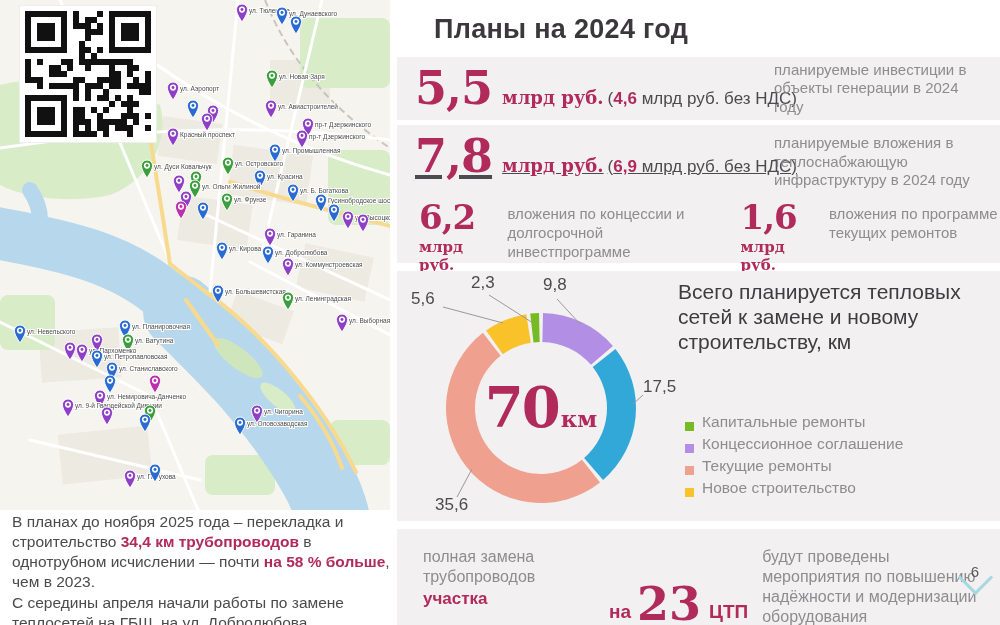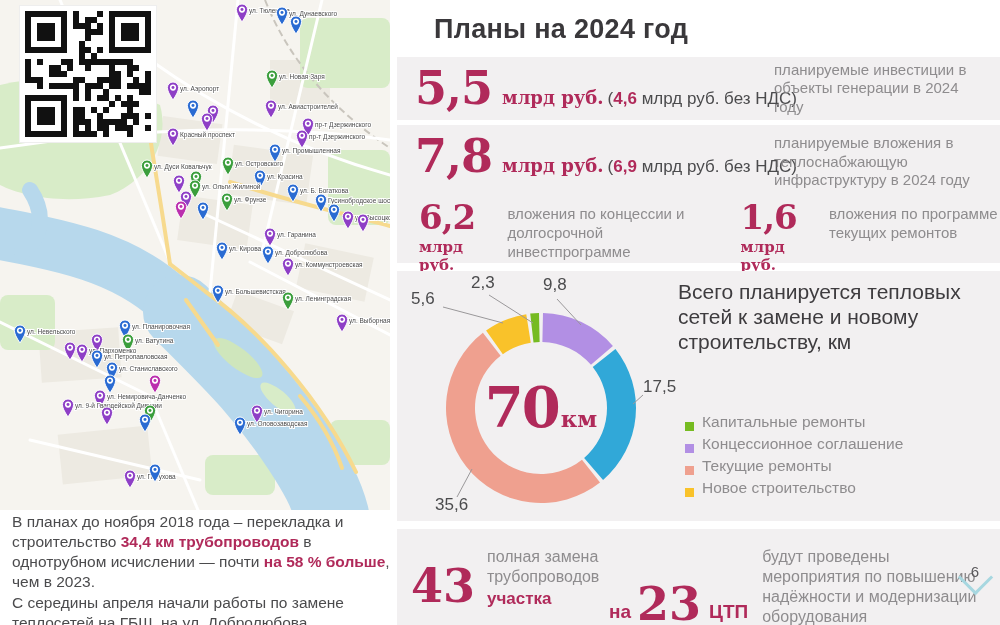--- a/index.html
+++ b/index.html
@@ -10,21 +10,21 @@
   }
   
   .map{position:absolute;left:0;top:0;width:390px;height:510px;overflow:hidden;background:#f6f4ef;}
   .map svg{display:block;}
   .qr{position:absolute;left:20px;top:6px;width:136px;height:136px;background:#fff;box-shadow:0 0 0 1px #eee;}
   .qr svg{margin:5px;}
   
   .title{position:absolute;left:434px;top:14px;font-size:27px;font-weight:bold;color:#3a383b;letter-spacing:.3px;}
   .band{position:absolute;left:397px;width:603px;background:#f2f0f1;}
   .band.r1{top:57px;height:63px;}
-  .band.r2{top:125px;height:74px;}
+  .band.r2{top:125px;height:74px;text-decoration:underline;}
   .band.r3{top:192px;height:71px;}
   .band.chart{top:271px;height:250px;}
   .band.bottom{top:529px;height:96px;}
   .bigrow{display:flex;align-items:baseline;height:100%;padding-left:18px;box-sizing:border-box;position:relative;}
   .bignum{font-family:"DejaVu Serif",serif;font-weight:bold;color:#b02a5a;font-size:46px;line-height:63px;letter-spacing:-1px;}
   .unit{font-family:"DejaVu Serif",serif;font-weight:bold;color:#b02a5a;font-size:18px;margin-left:10px;}
   .paren{font-size:17px;color:#4b4b4d;margin-left:4px;}
   .paren .hlv{color:#b02a5a;font-weight:bold;}
   .desc{position:absolute;right:14px;top:50%;transform:translateY(-50%);width:212px;font-size:15px;line-height:1.24;color:#8e8c8e;text-align:left;}
   .halfrow{display:flex;height:100%;box-sizing:border-box;padding:8px 0 0 22px;}
@@ -637,25 +637,24 @@
         <span class="sw" style="background: rgb(239, 160, 143);"></span>
         <span class="lt">Текущие ремонты</span>
       </div>
       <div class="legend-row">
         <span class="sw" style="background: rgb(249, 194, 42);"></span>
         <span class="lt">Новое строительство</span>
       </div>
     </div>
 </div>
 
-<div class="note" id="note"><span>В планах до ноября 2018 года – перекладка и строительство </span><span class="hl">34,4 км трубопроводов</span><span> в однотрубном исчислении — почти </span><span class="hl">на 58 % больше</span><span>, чем в 2023.</span><br><span>С середины апреля начали работы по замене теплосетей на ГБШ, на ул. Добролюбова.</span></div>
+<div class="note" id="note"><span>В планах до ноября 2025 года – перекладка и строительство </span><span class="hl">34,4 км трубопроводов</span><span> в однотрубном исчислении — почти </span><span class="hl">на 58 % больше</span><span>, чем в 2023.</span><br><span>С середины апреля начали работы по замене теплосетей на ГБШ, на ул. Добролюбова.</span></div>
 
 <div class="band bottom">
   <div class="bstat" style="left:14px;top:18px">
-    <span class="num">43</span>
     <div class="col" style="width:175px">
       <span class="gdesc">полная замена трубопроводов</span>
       <span class="sub">участка</span>
     </div>
   </div>
   <div class="bstat" style="left:212px;top:18px">
     <span class="pre">на</span>
     <span class="num">23</span>
     <span class="post">ЦТП</span>
     <div class="col" style="width:218px;margin-left:14px">

